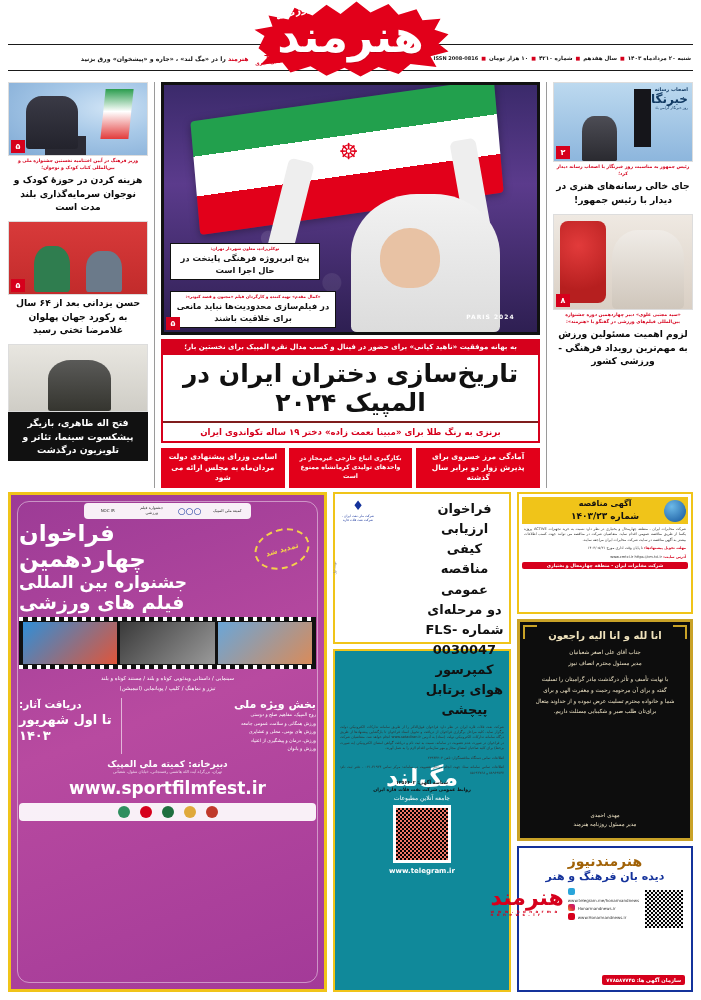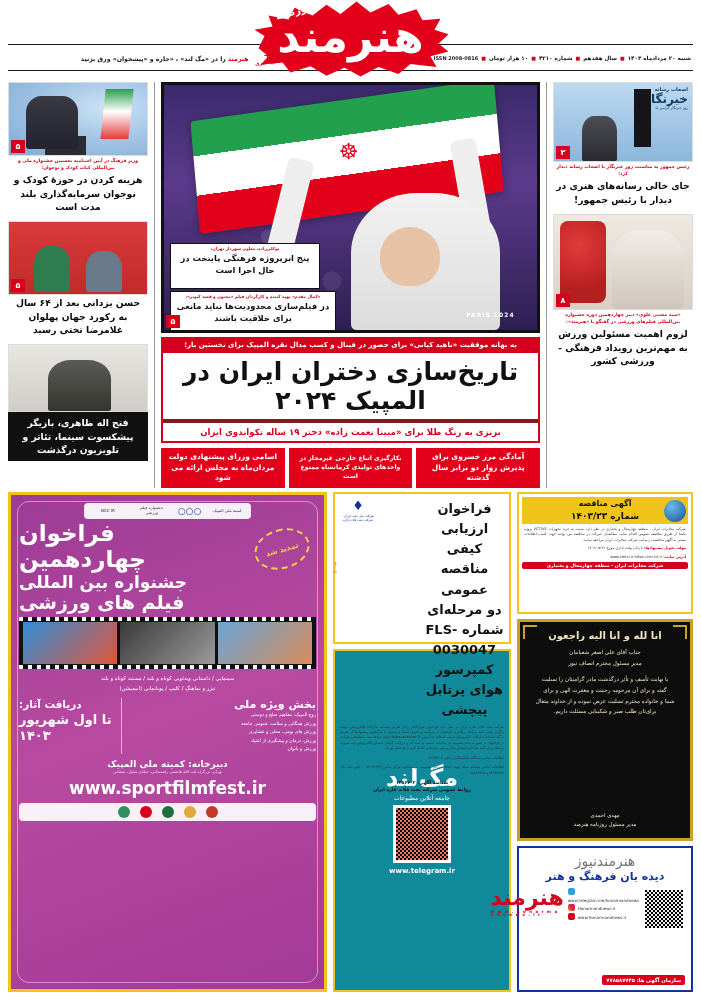--- a/index.html
+++ b/index.html
@@ -119,32 +119,32 @@
   .lead-photo .athlete { position:absolute; left:50%; bottom:0; width:40%; height:56%;
      background:linear-gradient(180deg,#f2f2f2 0%,#dcdcdc 100%); border-radius:44% 44% 4% 4%; }
   .lead-photo .face { position:absolute; left:58%; bottom:18%; width:16%; height:24%;
      background:#e8c2a4; border-radius:50% 50% 45% 45%; }
   .lead-photo .arm-l { position:absolute; left:30%; top:30%; width:7%; height:44%; background:#eee; transform:rotate(14deg); border-radius:6px;}
   .lead-photo .arm-r { position:absolute; right:14%; top:22%; width:7%; height:46%; background:#eee; transform:rotate(-10deg); border-radius:6px;}
   .lead-photo .paris { position:absolute; right:6%; bottom:5%; color:#fff; font-size:6px; font-weight:800; letter-spacing:1px; }
   .lead-photo .pnum-lead { position:absolute; bottom:2px; left:2px; width:14px; height:13px; background:#d6001c;
      color:#fff; font-size:8px; font-weight:900; display:flex; align-items:center; justify-content:center; }
 
-  .overlay-box { position:absolute; background:#fff; border:1px solid #111; padding:2px 4px 12px; }
+  .overlay-box { position:absolute; background:#fff; border:1px solid #111; padding:2px 4px 3px; }
   .ov1 { left:6px; top:158px; width:150px; }
   .ov2 { left:6px; top:206px; width:166px; }
   .overlay-box .ok { color:#d6001c; font-size:4.2px; font-weight:700; text-align:center; line-height:1.4; }
   .overlay-box .ot { font-size:8.4px; font-weight:900; color:#111; text-align:center; line-height:1.4; padding-top:1px; }
 
   .head-band { border:2px solid #d6001c; margin-top:4px; padding:0; }
   .head-kicker { background:#d6001c; color:#fff; font-size:7px; font-weight:900; text-align:center;
      padding:2px 4px; line-height:1.4; }
   .head-main { font-size:25px; font-weight:900; color:#111; text-align:center; padding:4px 4px 3px; line-height:1.18;
      letter-spacing:-0.5px; }
-  .head-sub { border-top:4px solid #7f1d1d; background:#fff; color:#d6001c; font-size:8.6px; font-weight:900;
+  .head-sub { border-top:2px solid #7f1d1d; background:#fff; color:#d6001c; font-size:8.6px; font-weight:900;
      text-align:center; padding:3px 4px; line-height:1.4; }
 
   .brief-row { display:flex; gap:4px; margin-top:5px; direction:rtl; }
   .brief { flex:1; background:#e2001a; color:#fff; padding:4px 5px; text-align:center;
      font-size:7.4px; font-weight:900; line-height:1.45; display:flex; align-items:center; justify-content:center; min-height:34px;}
   .brief.small { font-size:6.2px; }
 
   
   .ads { position:absolute; top:492px; left:8px; right:8px; height:500px; display:flex; gap:6px; direction:rtl; }
   .ads .col { display:flex; flex-direction:column; gap:5px; }
@@ -171,21 +171,21 @@
   .ad-obit .ln { font-size:5.6px; line-height:1.9; text-align:center; color:#efe4c6; }
   .ad-obit .sp { height:6px; }
   .ad-obit .sign { margin-top:auto; font-size:5.4px; text-align:center; color:#efe4c6; line-height:1.8; }
   .ad-obit .corner { position:absolute; width:14px; height:14px; border:2px solid #c9a227; }
   .ad-obit .c1 { top:3px; right:3px; border-left:0; border-bottom:0; }
   .ad-obit .c2 { top:3px; left:3px; border-right:0; border-bottom:0; }
 
   
   .ad-banner { border:2px solid #14329b; background:#fff; padding:5px 6px; flex:1; position:relative;
      display:flex; flex-direction:column; }
-  .ad-banner .bn-title { color:#737373; font-size:14px; font-weight:400; text-align:center; }
+  .ad-banner .bn-title { color:#a16207; font-size:14px; font-weight:700; text-align:center; }
   .ad-banner .bn-sub { color:#14329b; font-size:11px; font-weight:900; text-align:center; margin-top:1px; }
   .ad-banner .bn-row { display:flex; align-items:flex-start; justify-content:space-between; margin-top:5px; gap:4px; }
   .ad-banner .qr { width:42px; height:42px; flex:none;
      background:
        repeating-linear-gradient(0deg,#111 0 2px, #fff 2px 4px),
        repeating-linear-gradient(90deg,#111 0 2px, #fff 2px 4px);
      background-blend-mode:difference; border:2px solid #fff; }
   .ad-banner .links { font-size:4px; color:#333; line-height:1.9; direction:ltr; text-align:left; }
   .ad-banner .links .ic { display:inline-block; width:7px; height:7px; border-radius:2px; margin-right:3px;
      vertical-align:-1px; }

